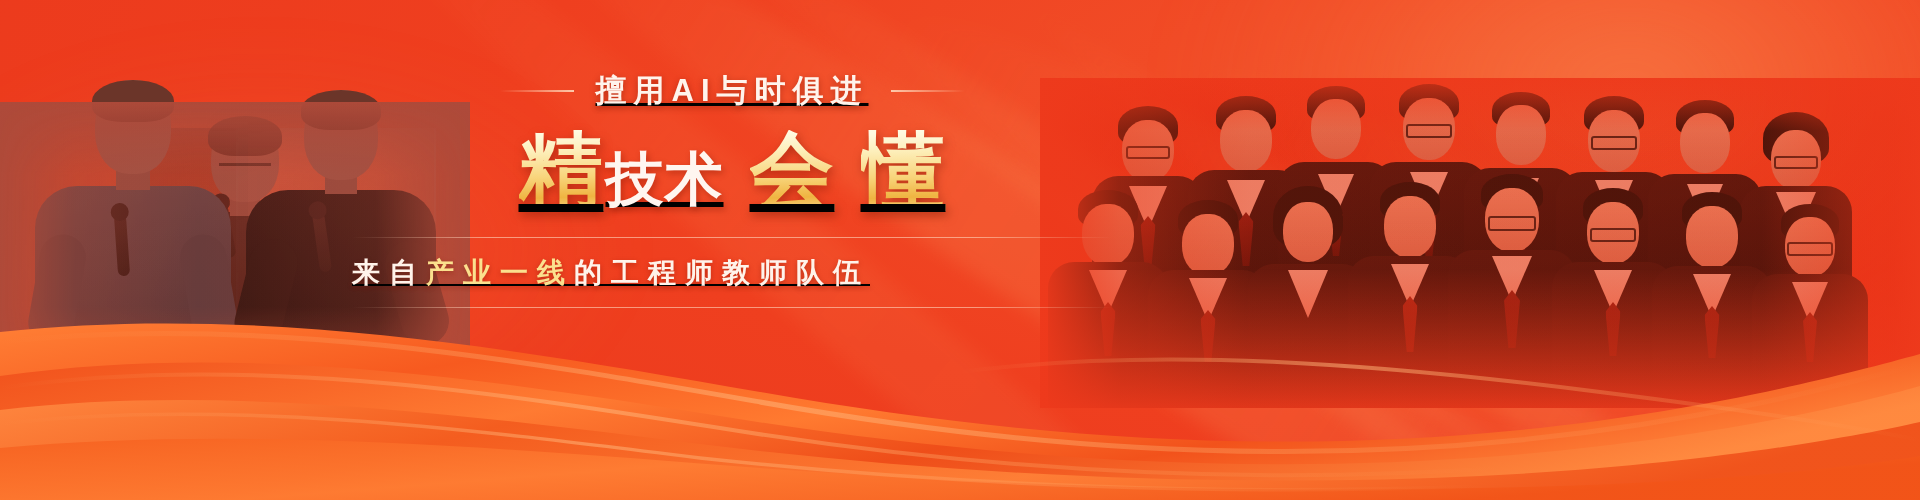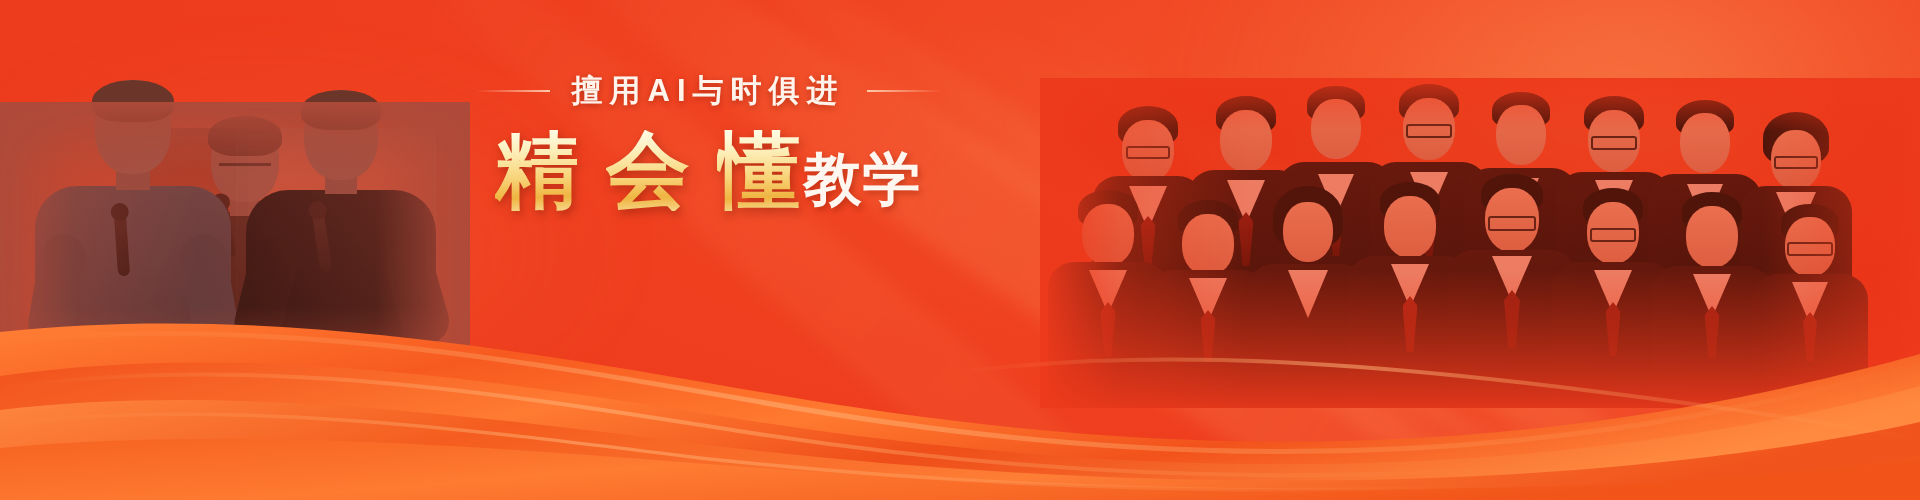--- a/index.html
+++ b/index.html
@@ -137,21 +137,21 @@
       linear-gradient(90deg, rgba(238,58,28,.97) 0%, rgba(238,58,28,.42) 9%, rgba(238,58,28,.12) 24%, rgba(238,58,28,.10) 82%, rgba(238,58,28,.55) 97%, rgba(238,58,28,.9) 100%),
       linear-gradient(180deg, rgba(238,58,28,.80) 0%, rgba(238,58,28,.10) 16%, rgba(238,58,28,.10) 58%, rgba(238,58,28,.92) 100%);
   }
   .group-mult {
     position:absolute; inset:0; pointer-events:none;
     background:rgba(235,70,30,.50); mix-blend-mode:multiply;
   }
 
   
   .copy {
-    position:absolute; left:328px; top:70px; width:760px; text-align:left; z-index:40;
+    position:absolute; left:352px; top:70px; width:760px; text-align:left; z-index:40;text-decoration:underline;
   }
 
   .tagline-row { display:flex; align-items:center; justify-content:center; gap:22px; }
   .tag-rule { height:2px; width:74px; background:linear-gradient(90deg, rgba(255,205,170,0), rgba(255,215,185,.9)); }
   .tag-rule.right { background:linear-gradient(90deg, rgba(255,215,185,.9), rgba(255,205,170,0)); }
   .tagline {
     font-size:31px; letter-spacing:7px; color:#FFF4EC; font-weight:bold;
     text-shadow:0 2px 6px rgba(120,20,5,.45); white-space:nowrap;
   }
 
@@ -427,25 +427,32 @@
 
     <div class="tagline-row">
       <div class="tag-rule"></div>
       <div class="tagline">擅用AI与时俱进</div>
       <div class="tag-rule right"></div>
     </div>
 
     <div class="headline">
       <span class="hl-seg">
         <span class="hl-big">精</span>
+        <span class="hl-small">技术</span>
       </span>
       <span class="hl-seg">
         <span class="hl-big">会</span>
       </span>
       <span class="hl-seg">
         <span class="hl-big">懂</span>
-        <span class="hl-small">教学</span>
       </span>
     </div>
 
+    <div class="sub-wrap">
+      <div class="sub-rule"></div>
+      <div class="subtitle">
+        <span>来自</span><span class="sub-gold">产业一线</span><span>的工程师教师队伍</span>
+      </div>
+      <div class="sub-rule"></div>
+    </div>
 
   </div>
 </div>
 
 </body></html>

